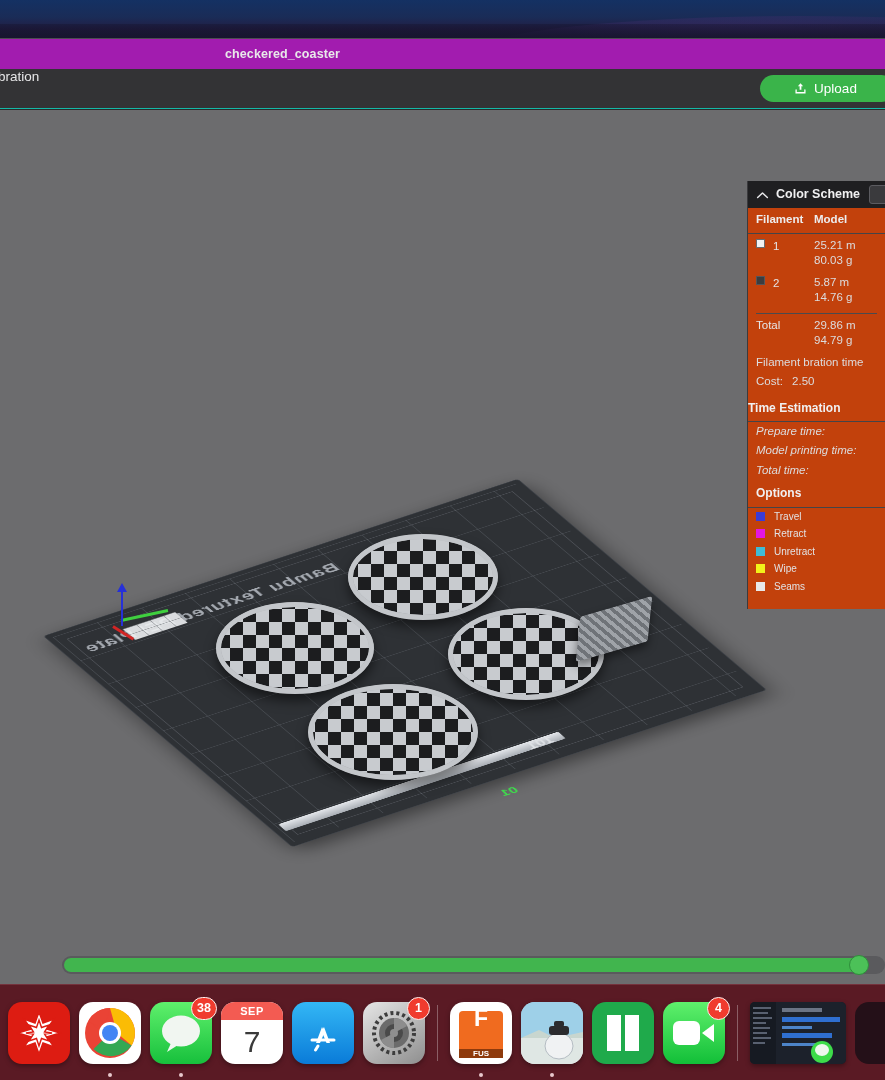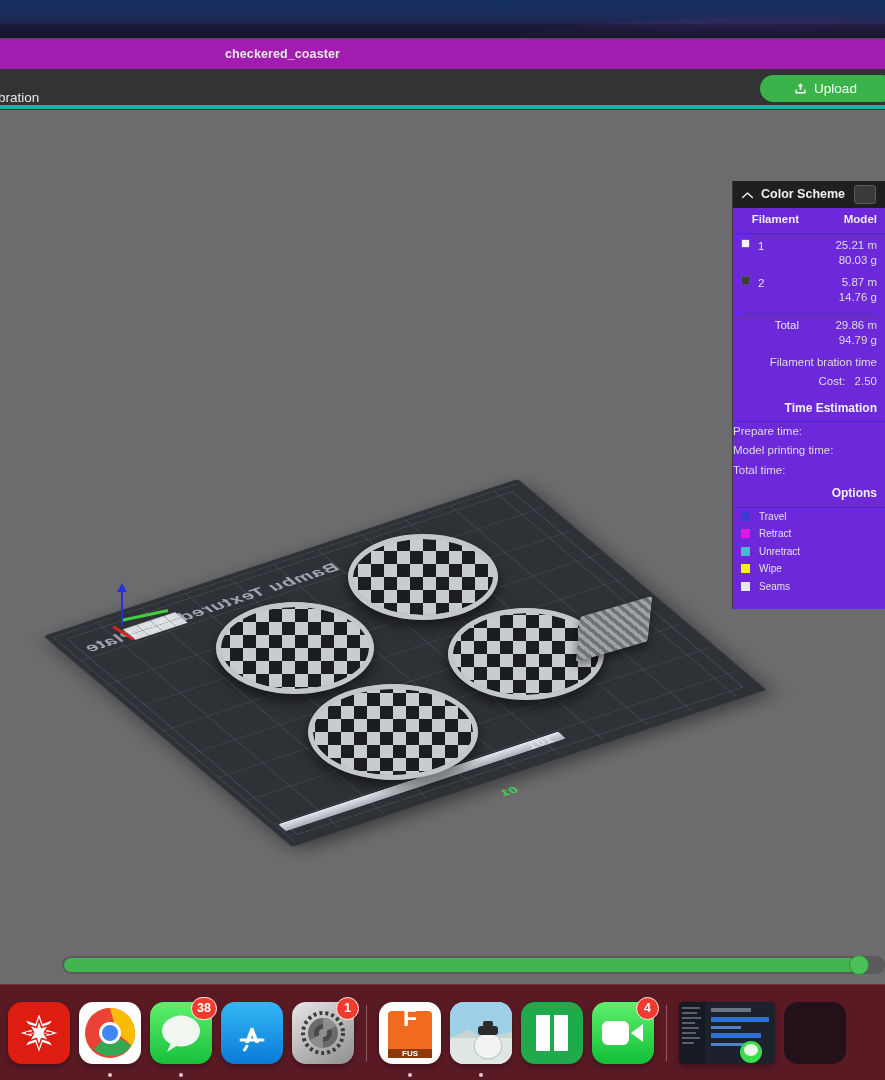--- a/index.html
+++ b/index.html
@@ -40,22 +40,22 @@
   }
   .window-title {
     font-size:12.5px; font-weight:bold; color:#e9e9ea;
     letter-spacing:.1px;
     margin-left:-320px;
   }
 
   
   .toolbar {
     position:relative; height:40px; width:100%;
-    background:#333335; display:flex; align-items:flex-end;
-    border-bottom:4px solid #14b8a6;
+    background:#333335; display:flex; align-items:flex-start;
+    border-bottom:1px solid #14b8a6;
   }
   .tab-partial {
     font-size:13.5px; color:#e7e7e8; padding-left:0px; margin-left:-2px;
   }
   .upload-btn {
     position:absolute; right:-10px; top:6px;
     height:27px; min-width:135px; padding:0 16px 0 12px;
     background:#3ab44a; border-radius:14px;
     display:flex; align-items:center; justify-content:center; gap:7px;
     cursor:pointer; border:none;
@@ -177,25 +177,24 @@
     background:#eef0f2; opacity:.9;
     transform:rotateX(58deg) rotateZ(-32deg);
     background-image:
       linear-gradient(to right, rgba(90,95,100,.5) 1px, transparent 1px),
       linear-gradient(to bottom, rgba(90,95,100,.5) 1px, transparent 1px);
     background-size:16px 12px;
   }
 
   
   .right-panel {
-    position:absolute; right:0; top:71px; width:153px;
-    background:#6d28d9; color:#dcdcde;
+    position:absolute; right:0; top:71px; width:138px;
+    background:#c2410c; color:#dcdcde;
     font-size:11.5px; line-height:1.35;
     border-left:1px solid #3b3b3e;
-    text-align:right;
   }
   .panel-header {
     display:flex; align-items:center; gap:7px;
     height:27px; padding:0 4px 0 8px;
     background:#1f1f21;
   }
   .chev { width:13px; height:9px; flex:none; }
   .panel-title { font-size:12.5px; font-weight:bold; color:#f0f0f1; white-space:nowrap; }
   .scheme-select {
     flex:none; width:22px; height:19px;
@@ -226,21 +225,21 @@
 
   .plain-line { padding:2px 8px; white-space:nowrap; overflow:hidden; }
   .cost-line { padding:2px 8px 6px 8px; white-space:nowrap; }
 
   .section-head {
     padding:4px 8px 5px 0; font-weight:bold; color:#f0f0f1;
     border-bottom:1px solid #444448; font-size:12px;
   }
   .time-row {
     display:flex; justify-content:space-between;
-    padding:2px 0; white-space:nowrap; overflow:hidden;
+    padding:2px 8px; white-space:nowrap; overflow:hidden;font-style:italic;
   }
   .time-val { color:#e2e2e4; }
 
   .opt-head {
     padding:5px 8px 5px 8px; font-weight:bold; color:#f0f0f1; font-size:12px;
     border-bottom:1px solid #444448;
   }
   .opt-row { display:flex; align-items:center; gap:9px; padding:2px 8px; cursor:pointer; }
   .opt-swatch { width:9px; height:9px; flex:none; }
   .opt-label { font-size:10px; color:#e2e2e4; }
@@ -532,20 +531,26 @@
       <div class="dock-tile t-messages">
         <svg width="42" height="40" viewBox="0 0 42 40" class="glyph">
           <ellipse cx="21" cy="18" rx="19" ry="15.5" fill="#f1f6f1"></ellipse>
           <path d="M11 30 L7 39 L18 32 Z" fill="#f1f6f1"></path>
         </svg>
       </div>
       <div class="badge">38</div>
       <div class="run-dot"></div>
     </div>
 
+    <div class="dock-item">
+      <div class="dock-tile t-calendar">
+        <div class="cal-top">SEP</div>
+        <div class="cal-day">7</div>
+      </div>
+    </div>
 
     <div class="dock-item">
       <div class="dock-tile t-appstore">
         <svg width="40" height="40" viewBox="0 0 40 40" class="glyph">
           <path d="M13 30 L19 14 L21.5 19.5 L17 30 Z" fill="#ffffff"></path>
           <path d="M21 14 L27 30 L23.5 30 L18.5 18 Z" fill="#ffffff"></path>
           <path d="M9 27 H31" stroke="#ffffff" stroke-width="3" stroke-linecap="round"></path>
           <path d="M15 33 L12.5 37" stroke="#ffffff" stroke-width="3" stroke-linecap="round"></path>
         </svg>
       </div>

